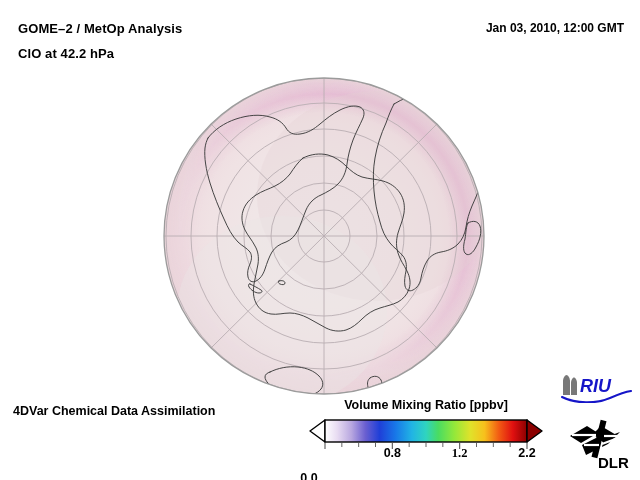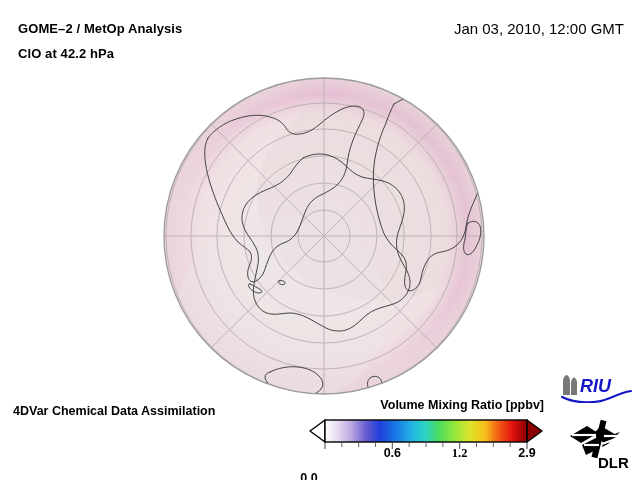--- a/index.html
+++ b/index.html
@@ -24,22 +24,22 @@
     font-size: 13px;
     font-weight: bold;
     letter-spacing: 0.1px;
     line-height: 25px;
     white-space: nowrap;
   }
   .hdr-right {
     position: absolute;
     right: 16px;
     top: 16px;
-    font-size: 15px;
-    font-weight: normal;
+    font-size: 12px;
+    font-weight: bold;
     line-height: 25px;
     text-align: left;
     white-space: nowrap;
   }
 
   
   #globe-wrap {
     position: absolute;
     left: 162px;
     top: 76px;
@@ -65,21 +65,21 @@
     left: 308px;
     top: 398px;
     width: 236px;
     height: 72px;
   }
   #cbar-title {
     position: absolute;
     left: 0;
     top: 0;
     width: 236px;
-    text-align: right;
+    text-align: center;
     font-size: 12.5px;
     font-weight: bold;
     white-space: nowrap;
   }
   #cbar-svg {
     position: absolute;
     left: 0;
     top: 21px;
     width: 236px;
     height: 30px;
@@ -281,23 +281,23 @@
         <line x1="151.66666666666666" x2="151.66666666666666" y1="24" y2="30"></line>
         <line x1="168.5" x2="168.5" y1="24" y2="28" stroke-width="0.9"></line>
         <line x1="185.33333333333331" x2="185.33333333333331" y1="24" y2="28" stroke-width="0.9"></line>
         <line x1="202.16666666666666" x2="202.16666666666666" y1="24" y2="28" stroke-width="0.9"></line>
         <line x1="219" x2="219" y1="24" y2="30"></line>
       </g>
   </svg>
 
   <div id="cbar-labels">
       <div class="cbar-tick-label" style="left: 1px; margin-top: 25px;">0.0</div>
-      <div class="cbar-tick-label" style="left: 84.3333px;">0.6</div>
+      <div class="cbar-tick-label" style="left: 84.3333px;">0.8</div>
       <div class="cbar-tick-label" style="left: 151.667px; font-family: Liberation Serif, serif;">1.2</div>
-      <div class="cbar-tick-label" style="left: 219px;">2.9</div>
+      <div class="cbar-tick-label" style="left: 219px;">2.2</div>
     </div>
 </div>
 
 <svg id="riu-logo" viewBox="0 0 74 30" xmlns="http://www.w3.org/2000/svg">
 
   <g fill="#787878">
     <path d="M3 22 L3 8 C3 5 5 2 6.5 2 C8 2 10 5 10 8 L10 22 Z"></path>
     <path d="M11 22 L11 10 C11 7 12.6 4.5 14 4.5 C15.4 4.5 17 7 17 10 L17 22 Z"></path>
   </g>
 

